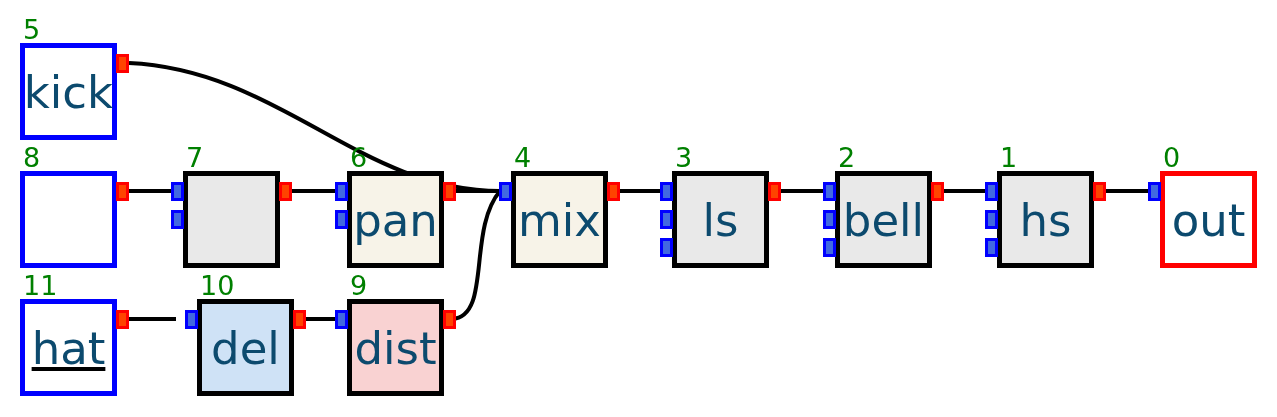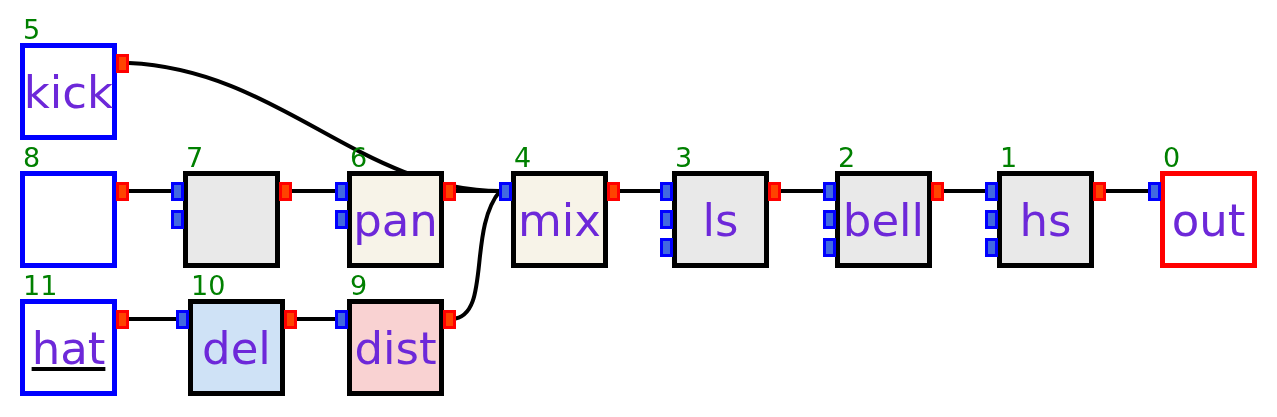--- a/index.html
+++ b/index.html
@@ -24,21 +24,21 @@
     border: 5px solid #000000;
     background: #ffffff;
     z-index: 2;
     display: flex;
     align-items: center;
     justify-content: center;
   }
   .nlabel {
     font-size: 45px;
     line-height: 1;
-    color: #6d28d9;
+    color: #0c4a6e;
     white-space: nowrap;
     transform: translateY(1px);
   }
   .nid {
     position: absolute;
     left: -2px;
     top: -33px;
     height: 30px;
     line-height: 30px;
     font-size: 27px;
@@ -154,21 +154,21 @@
     <span class="nlabel">out</span>
     <span class="port in p1"></span>
   </div>
 
   <div class="node src" style="left:20px;top:299px;background:#ffffff;text-decoration:underline;">
     <span class="nid">11</span>
     <span class="nlabel">hat</span>
     <span class="port out p1"></span>
   </div>
 
-  <div class="node" style="left:188px;top:299px;background:#cfe2f6;">
+  <div class="node" style="left:197px;top:299px;background:#cfe2f6;">
     <span class="nid">10</span>
     <span class="nlabel">del</span>
     <span class="port in p1"></span>
     <span class="port out p1"></span>
   </div>
 
   <div class="node" style="left:347px;top:299px;background:#f9d2d2;">
     <span class="nid">9</span>
     <span class="nlabel">dist</span>
     <span class="port in p1"></span>

